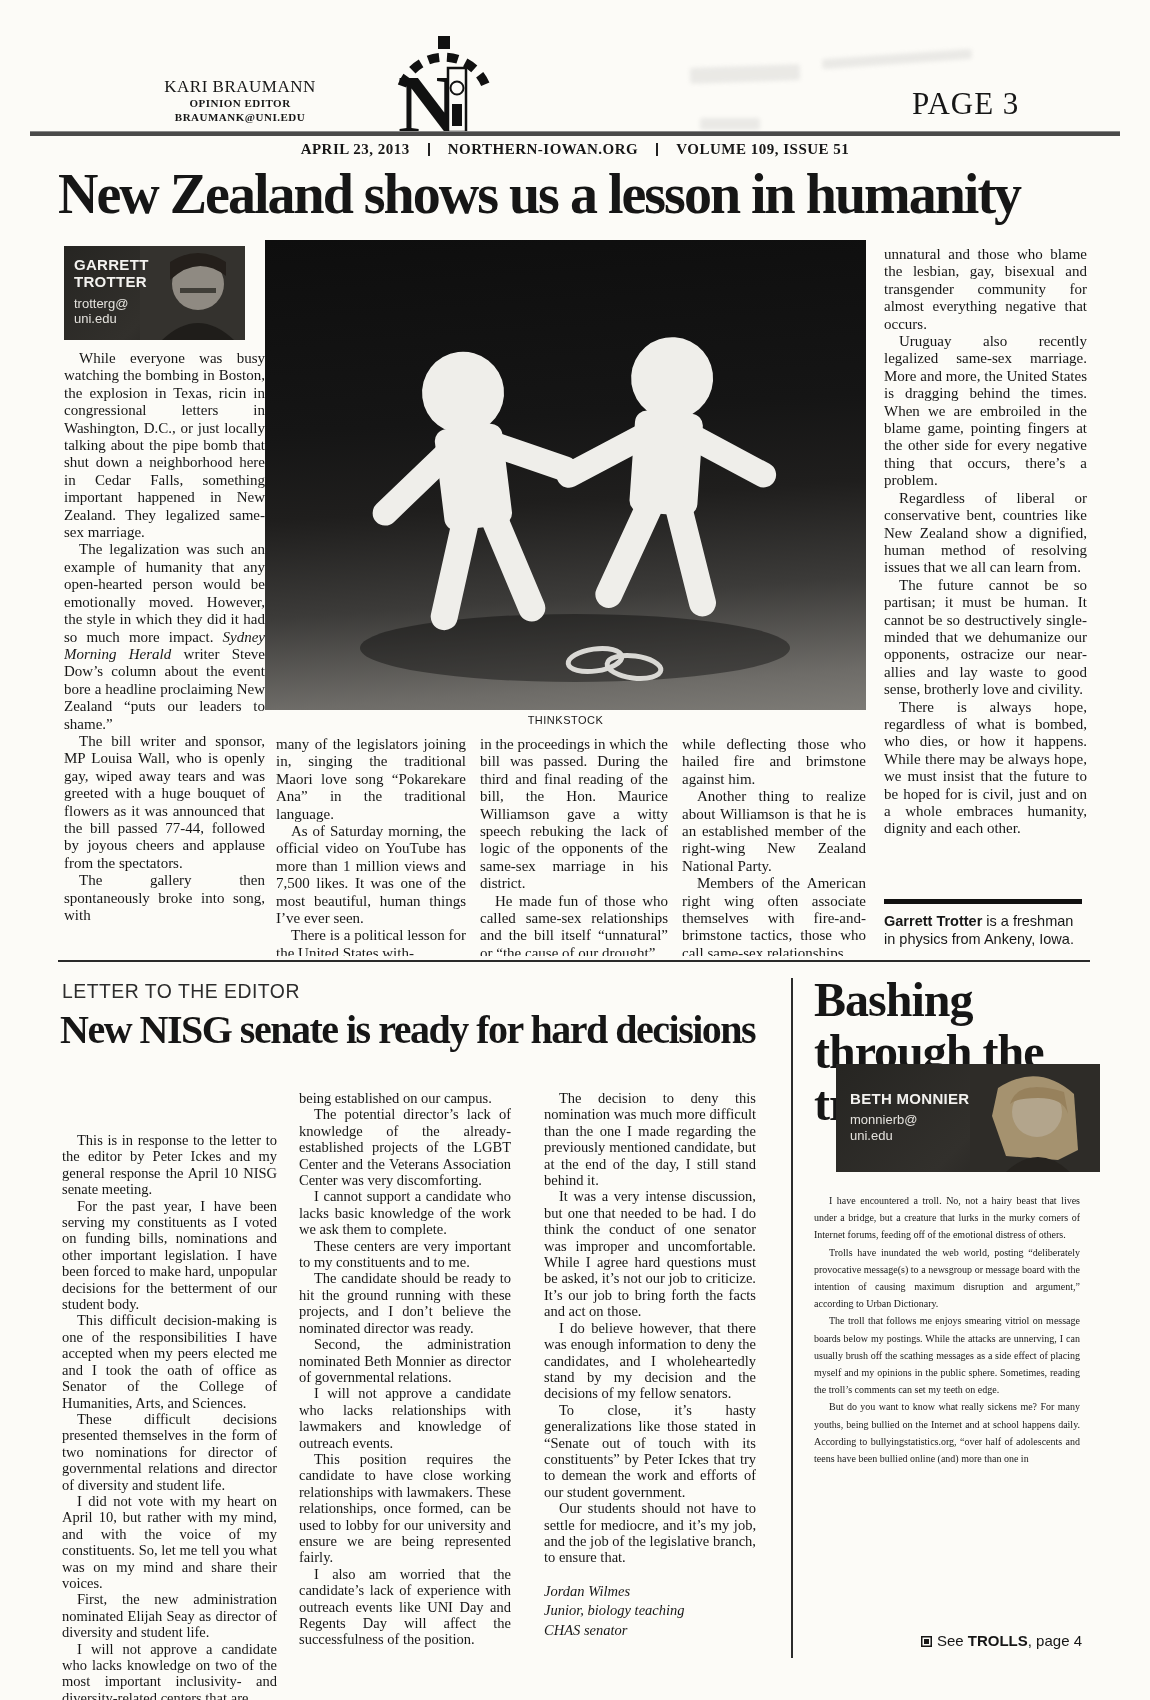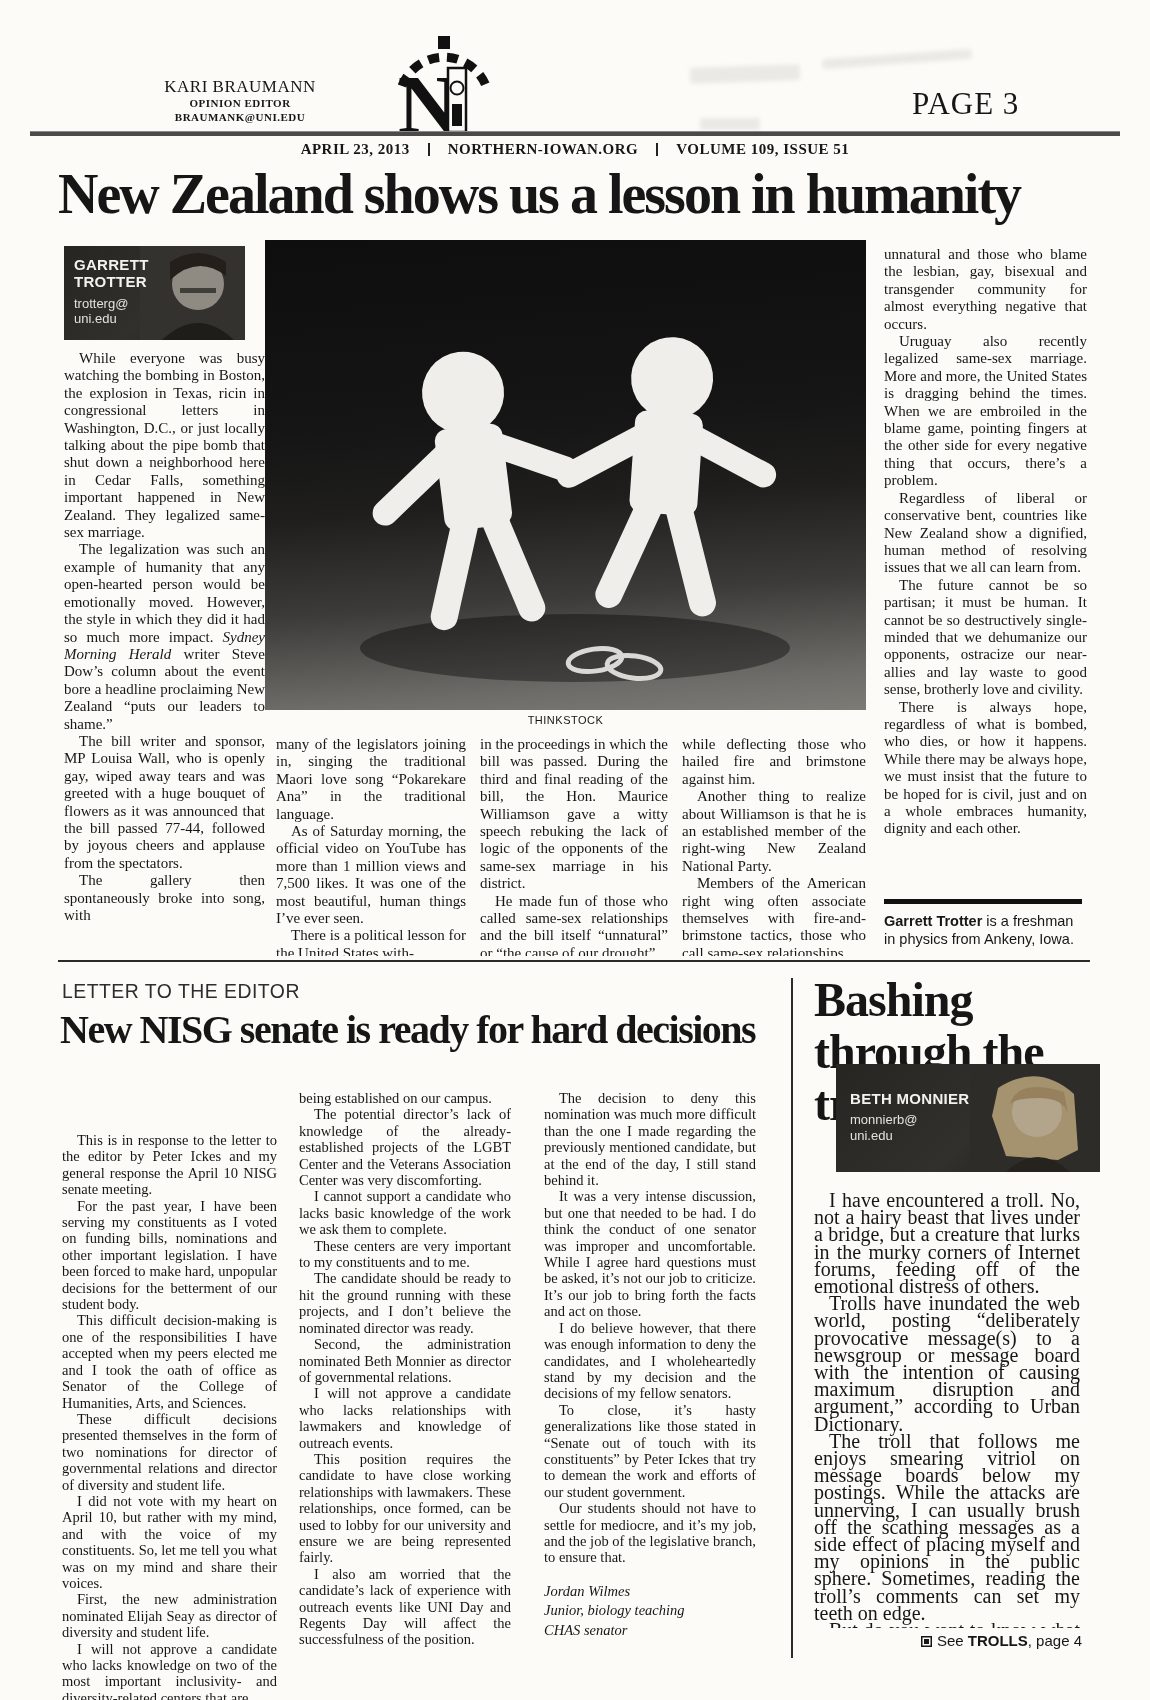--- a/index.html
+++ b/index.html
@@ -72,21 +72,21 @@
   #letter-col1{left:62px;top:1132px;width:215px;height:588px;}
   #letter-col2{left:299px;top:1090px;width:212px;height:588px;}
   #letter-col3{left:533px;top:1090px;width:212px;height:588px;margin-left:11px;}
   .signature{margin-top:16px;font-style:italic;}
   .signature p{text-indent:0;line-height:1.35;}
 
   .v-rule{left:791px;top:978px;width:2px;height:680px;background:#2c2c2c;}
 
   
   .trolls-headline{left:814px;top:974px;width:274px;font-size:48px;font-weight:bold;letter-spacing:-1px;line-height:1.08;}
-  #trolls-body{left:814px;top:1192px;width:266px;height:436px;font-size:20px;line-height:17.2px;}
+  #trolls-body{left:814px;top:1192px;width:266px;height:436px;font-size:10px;line-height:17.2px;}
   .jump-line{left:814px;top:1632px;width:268px;text-align:right;font-family:"Liberation Sans",sans-serif;font-size:15px;}
   .jump-icon{display:inline-block;width:11px;height:11px;background:#161616;box-shadow:inset 0 0 0 1.5px #161616, inset 0 0 0 3px #fcfbf7;margin-right:5px;vertical-align:-1px;}
   .jump-bold{font-weight:bold;}
 </style>
 </head>
 <body>
 
 <div class="abs editor-block">
   <div class="editor-name">KARI BRAUMANN</div>
   <div class="editor-title">OPINION EDITOR</div>

